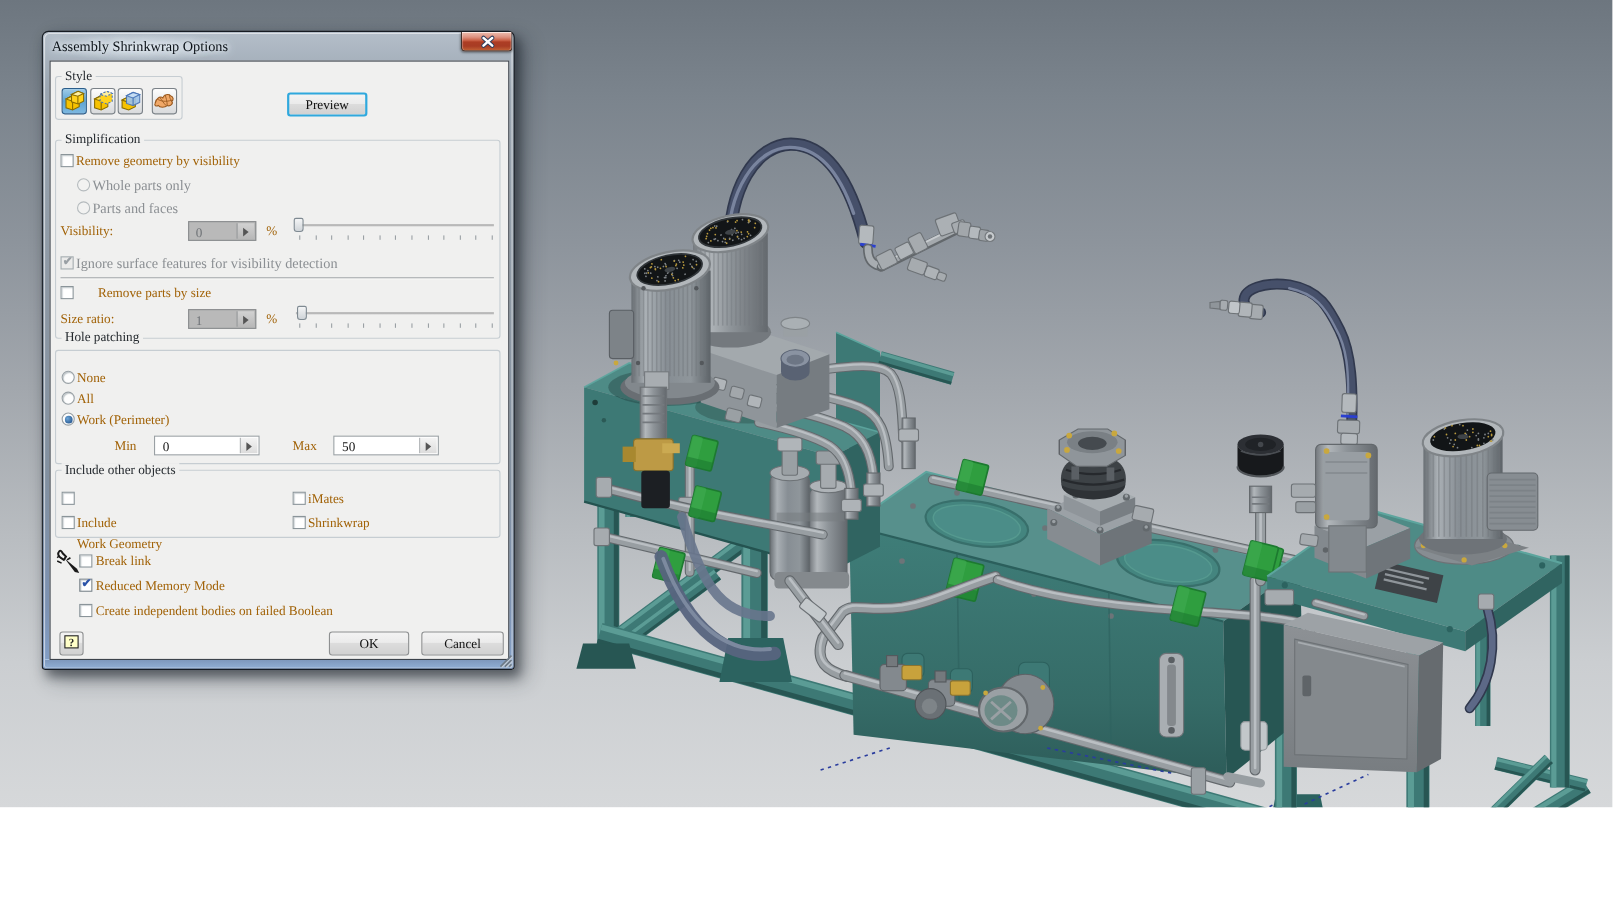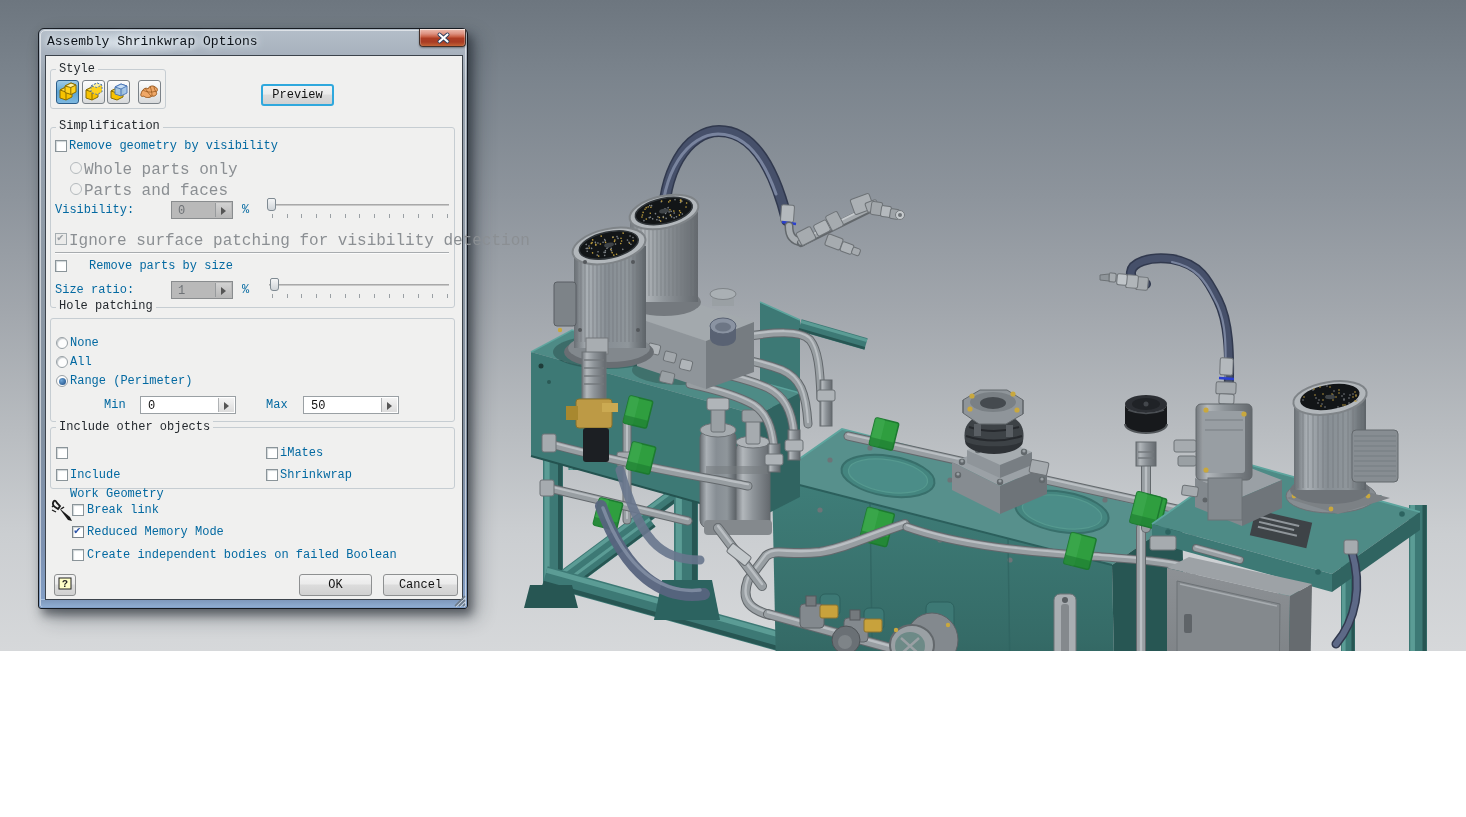--- a/index.html
+++ b/index.html
@@ -1,37 +1,37 @@
 <!DOCTYPE html>
 <html><head>
 <meta charset="utf-8">
 <style>
 html,body{margin:0;padding:0;}
 *{box-sizing:border-box;}
-#stage{position:relative;width:1466px;height:651px;overflow:hidden;
+#stage{position:relative;width:1466px;height:734px;overflow:hidden;
   background:linear-gradient(180deg,#6d767f 0%, #7b848d 12%, #8d949c 30%, #a2a7ad 48%, #b8bcc0 66%, #cbced1 82%, #d6d8da 100%);
-  font-family:Liberation Mono, monospace;}
+  font-family:Liberation Serif, serif;}
 #machine{position:absolute;left:0;top:0;}
 
 #dlg{position:absolute;left:38px;top:28px;width:430px;height:581px;
   background:linear-gradient(180deg,#b4bec9 0%,#9aa5b1 9%,#8d98a4 40%,#8290a0 70%,#7d92b2 90%,#83a0c8 100%);
   border:1px solid #161b22;border-radius:6px 6px 3px 3px;
   box-shadow:4px 6px 10px rgba(20,26,34,0.5), 9px 9px 20px rgba(25,32,44,0.33);}
 #dlg .inhl{position:absolute;left:1px;top:1px;right:1px;bottom:1px;border:1px solid rgba(255,255,255,0.55);border-radius:5px 5px 2px 2px;pointer-events:none;}
 #title{position:absolute;left:8px;top:5px;font-size:13px;color:#0c1218;text-shadow:0 0 5px #e6edf3,0 0 9px #dfe7ee,0 0 12px #d5dee6;}
 #tglow{position:absolute;left:0px;top:0px;width:240px;height:26px;background:radial-gradient(ellipse 120px 18px at 90px 14px, rgba(235,242,248,0.75), rgba(235,242,248,0) 70%);}
 #closeb{position:absolute;left:380px;top:0px;width:47px;height:18px;
   background:linear-gradient(180deg,#efc0b2 0%,#dd9180 28%,#c65b40 47%,#ad3d24 54%,#a83c24 76%,#c26336 100%);
   border:1px solid #43302a;border-top:none;border-radius:0 0 4px 4px;
   box-shadow:inset 0 1px 0 rgba(255,255,255,0.6), inset 1px 0 0 rgba(255,255,255,0.25), inset -1px 0 0 rgba(255,255,255,0.25), 0 1px 2px rgba(0,0,0,0.35);}
 #client{position:absolute;left:6px;top:26px;width:418px;height:545px;background:#f0f0ef;border:1px solid #3c434b;}
 .gbox{position:absolute;border:1px solid #c6cdd2;border-radius:3px;}
 .glab{position:absolute;background:#f0f0ef;padding:0 3px;font-size:12px;color:#24292e;line-height:13px;}
-.txt{position:absolute;font-size:12px;color:#0369a1;white-space:nowrap;}
-.gtxt{position:absolute;font-size:16px;color:#8b8f93;white-space:nowrap;}
+.txt{position:absolute;font-size:12px;color:#a16207;white-space:nowrap;}
+.gtxt{position:absolute;font-size:13px;color:#8b8f93;white-space:nowrap;}
 .cb{position:absolute;width:12px;height:12px;background:#fff;border:1px solid #8a9499;box-shadow:inset 1px 1px 1px rgba(60,80,90,.25);}
 .cbg{position:absolute;width:12px;height:12px;background:#ebebea;border:1px solid #a5adb1;}
 .rad{position:absolute;width:12px;height:12px;border-radius:50%;background:#fdfdfd;border:1px solid #98a0a5;box-shadow:inset 1px 1px 1px rgba(60,80,90,.3);}
 .radg{position:absolute;width:12px;height:12px;border-radius:50%;background:#f2f2f1;border:1px solid #b4babd;}
 .spindis{position:absolute;width:62px;height:18px;background:#b9b9b9;border:1px solid #898c8e;}
 .spindis .num{position:absolute;left:6px;top:2px;font-size:12px;color:#6e7276;}
 .spinarr{position:absolute;right:1px;top:1px;bottom:1px;width:16px;background:linear-gradient(180deg,#d2d2d2,#b8b8b8);border-left:1px solid #979a9c;}
 .spinw{position:absolute;width:96px;height:18px;background:#fff;border:1px solid #9aa0a4;}
 .spinw .num{position:absolute;left:7px;top:2px;font-size:12px;color:#111;}
 .spinw .spinarr{background:linear-gradient(180deg,#f4f4f4,#dcdcdc);border-left:1px solid #b0b3b5;}
@@ -754,21 +754,21 @@
           <i></i>
           <i></i>
           <i></i>
           <i></i>
           <i></i>
           <i></i>
           <i></i>
         </div>
       <div class="cbg" style="left:9px;top:177px;"></div>
         <div style="position:absolute;left:11px;top:175px;font-size:11px;color:#9aa0a5;font-weight:bold;">✔</div>
-      <div class="gtxt" style="left:23px;top:176px;">Ignore surface patching for visibility detection</div>
+      <div class="gtxt" style="left:23px;top:176px;">Ignore surface features for visibility detection</div>
       <div class="sep" style="left:9px;top:196px;width:394px;"></div>
       <div class="cb" style="left:9px;top:204px;"></div>
       <div class="txt" style="left:23px;top:203px;margin-left:20px;">Remove parts by size</div>
       <div class="txt" style="left:9px;top:227px;">Size ratio:</div>
       <div class="spindis" style="left:125px;top:225px;">
           <span class="num">1</span>
           <span class="spinarr">
             <i class="arrg"></i>
           </span>
         </div>
@@ -792,21 +792,21 @@
         </div>
 
       <div class="gbox" style="left:4px;top:262px;width:405px;height:104px;"></div>
       <div class="glab" style="left:10px;top:244px;">Hole patching</div>
       <div class="rad" style="left:10px;top:281px;"></div>
       <div class="txt" style="left:24px;top:280px;">None</div>
       <div class="rad" style="left:10px;top:300px;"></div>
       <div class="txt" style="left:24px;top:299px;">All</div>
       <div class="rad" style="left:10px;top:319px;box-shadow:none;"></div>
       <div style="position:absolute;left:13px;top:322px;width:7px;height:7px;border-radius:50%;background:radial-gradient(circle at 35% 35%, #6ea6d8, #16457e);"></div>
-      <div class="txt" style="left:24px;top:318px;">Range (Perimeter)</div>
+      <div class="txt" style="left:24px;top:318px;">Work (Perimeter)</div>
       <div class="txt" style="left:58px;top:342px;">Min</div>
       <div class="spinw" style="left:94px;top:340px;">
           <span class="num">0</span>
           <span class="spinarr">
             <i class="arrg"></i>
           </span>
         </div>
       <div class="txt" style="left:220px;top:342px;">Max</div>
       <div class="spinw" style="left:257px;top:340px;">
           <span class="num">50</span>

